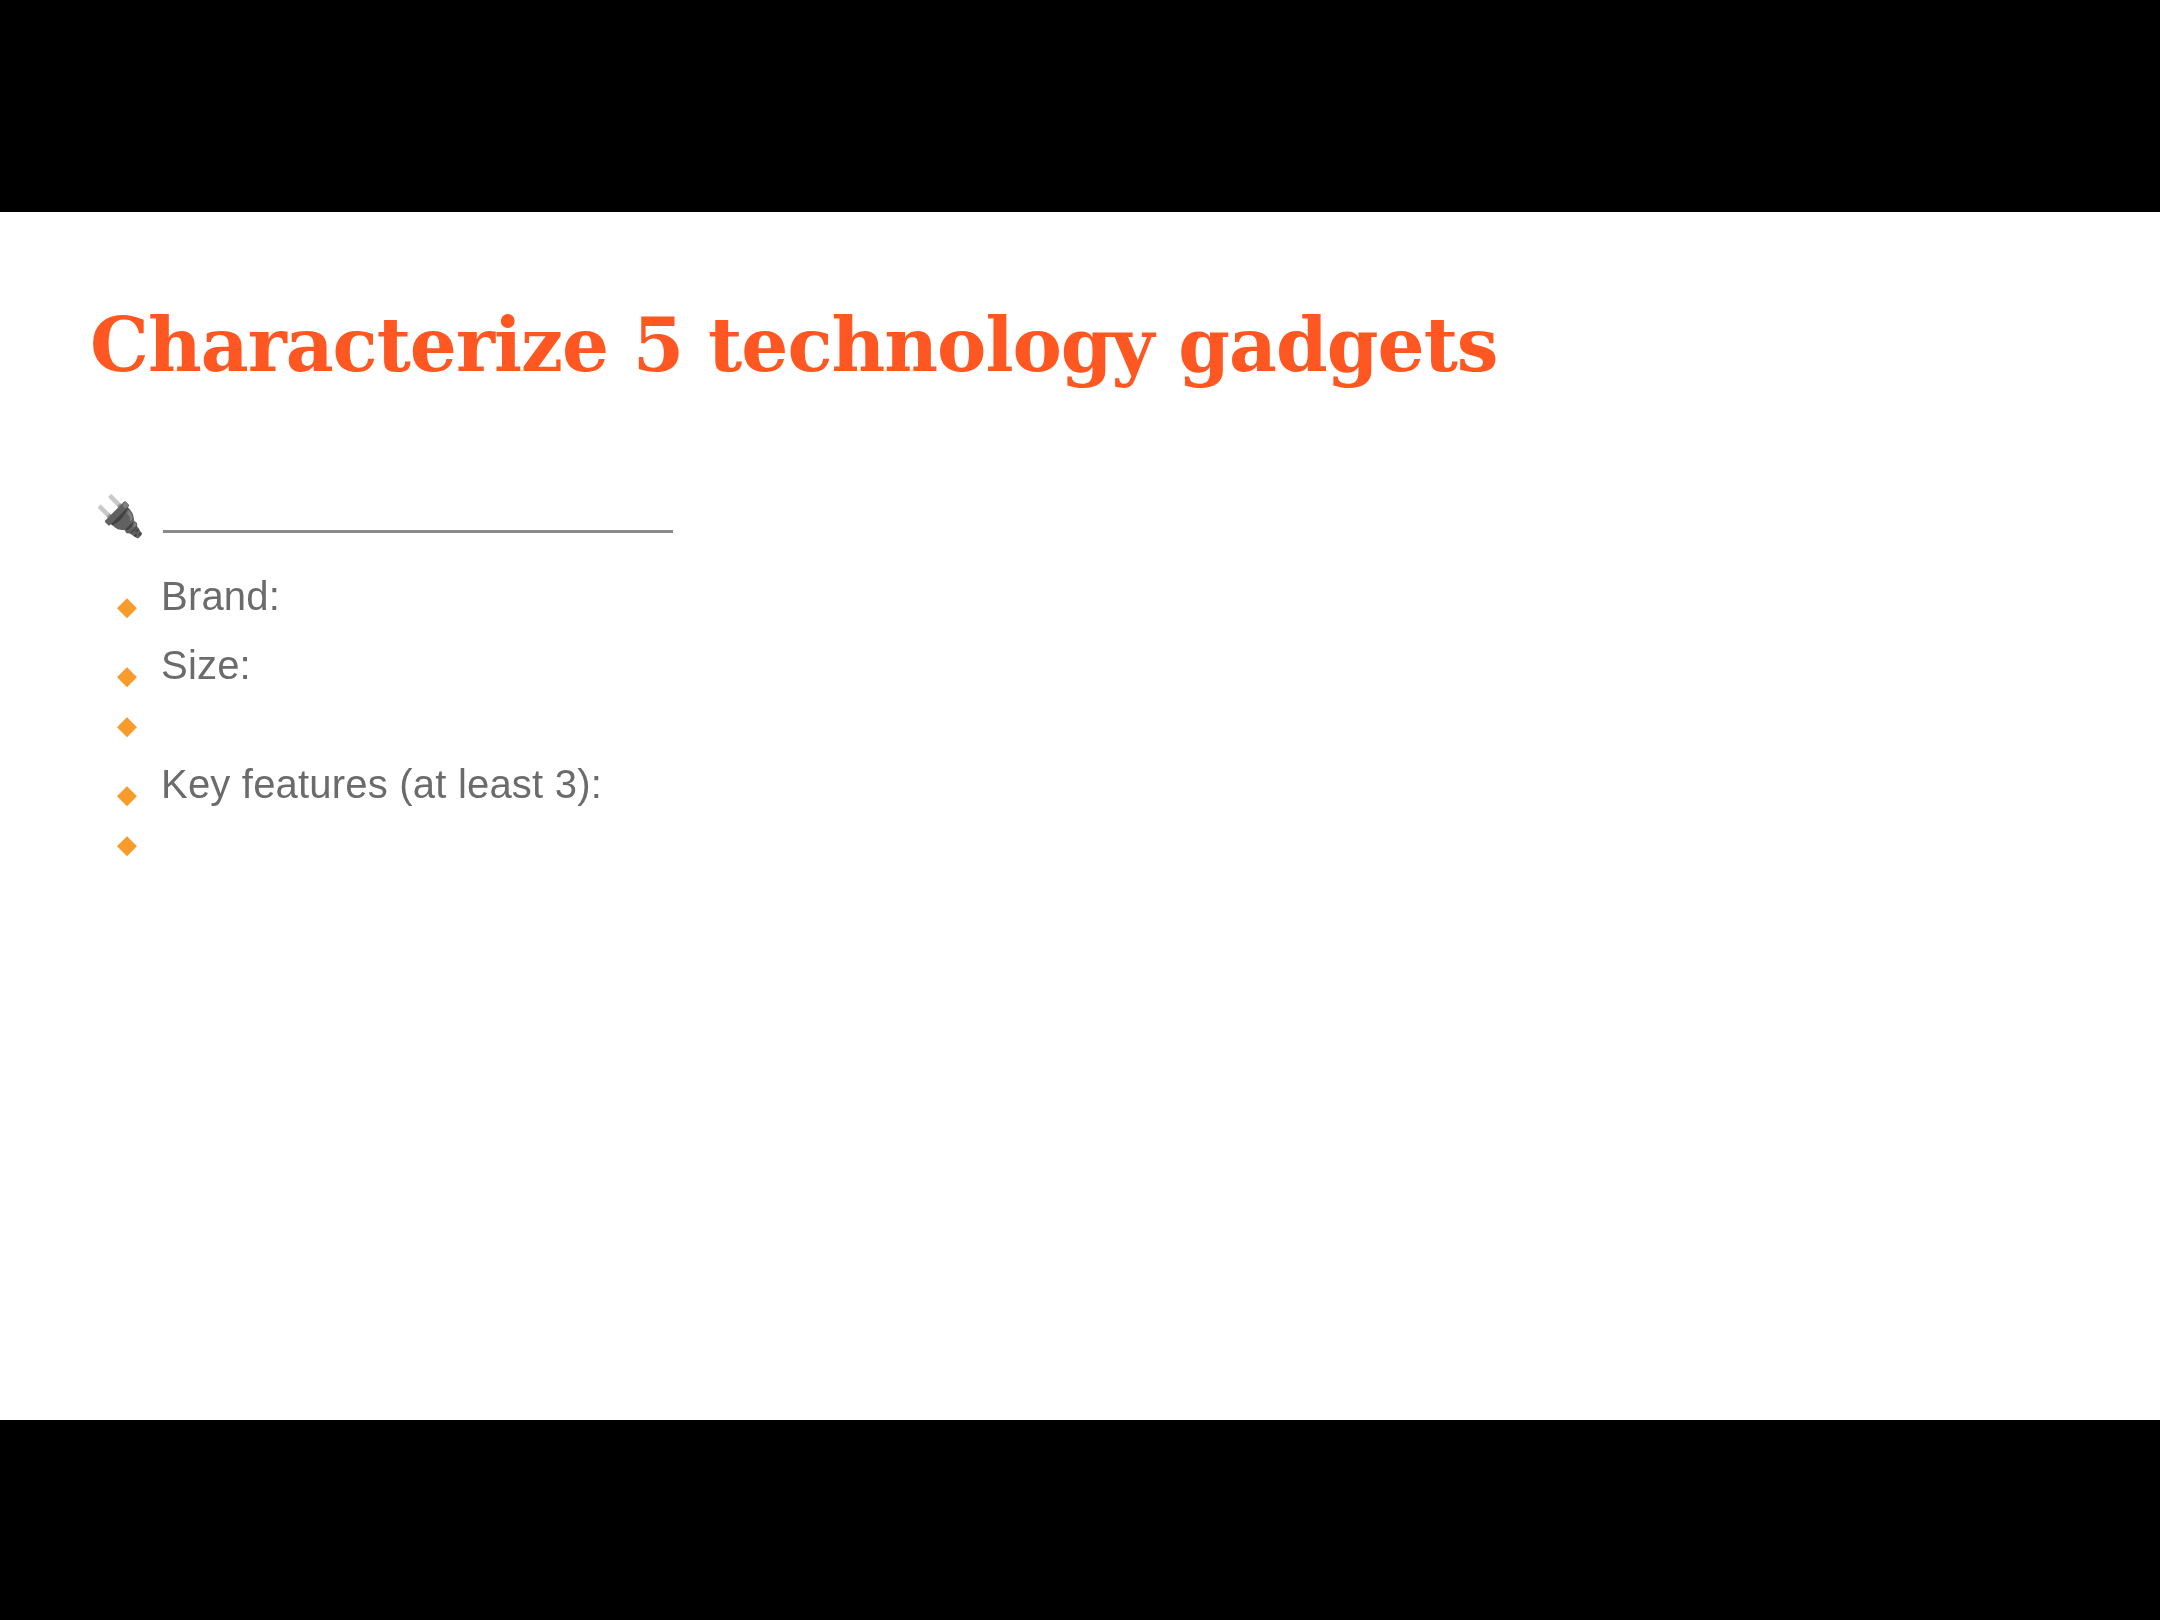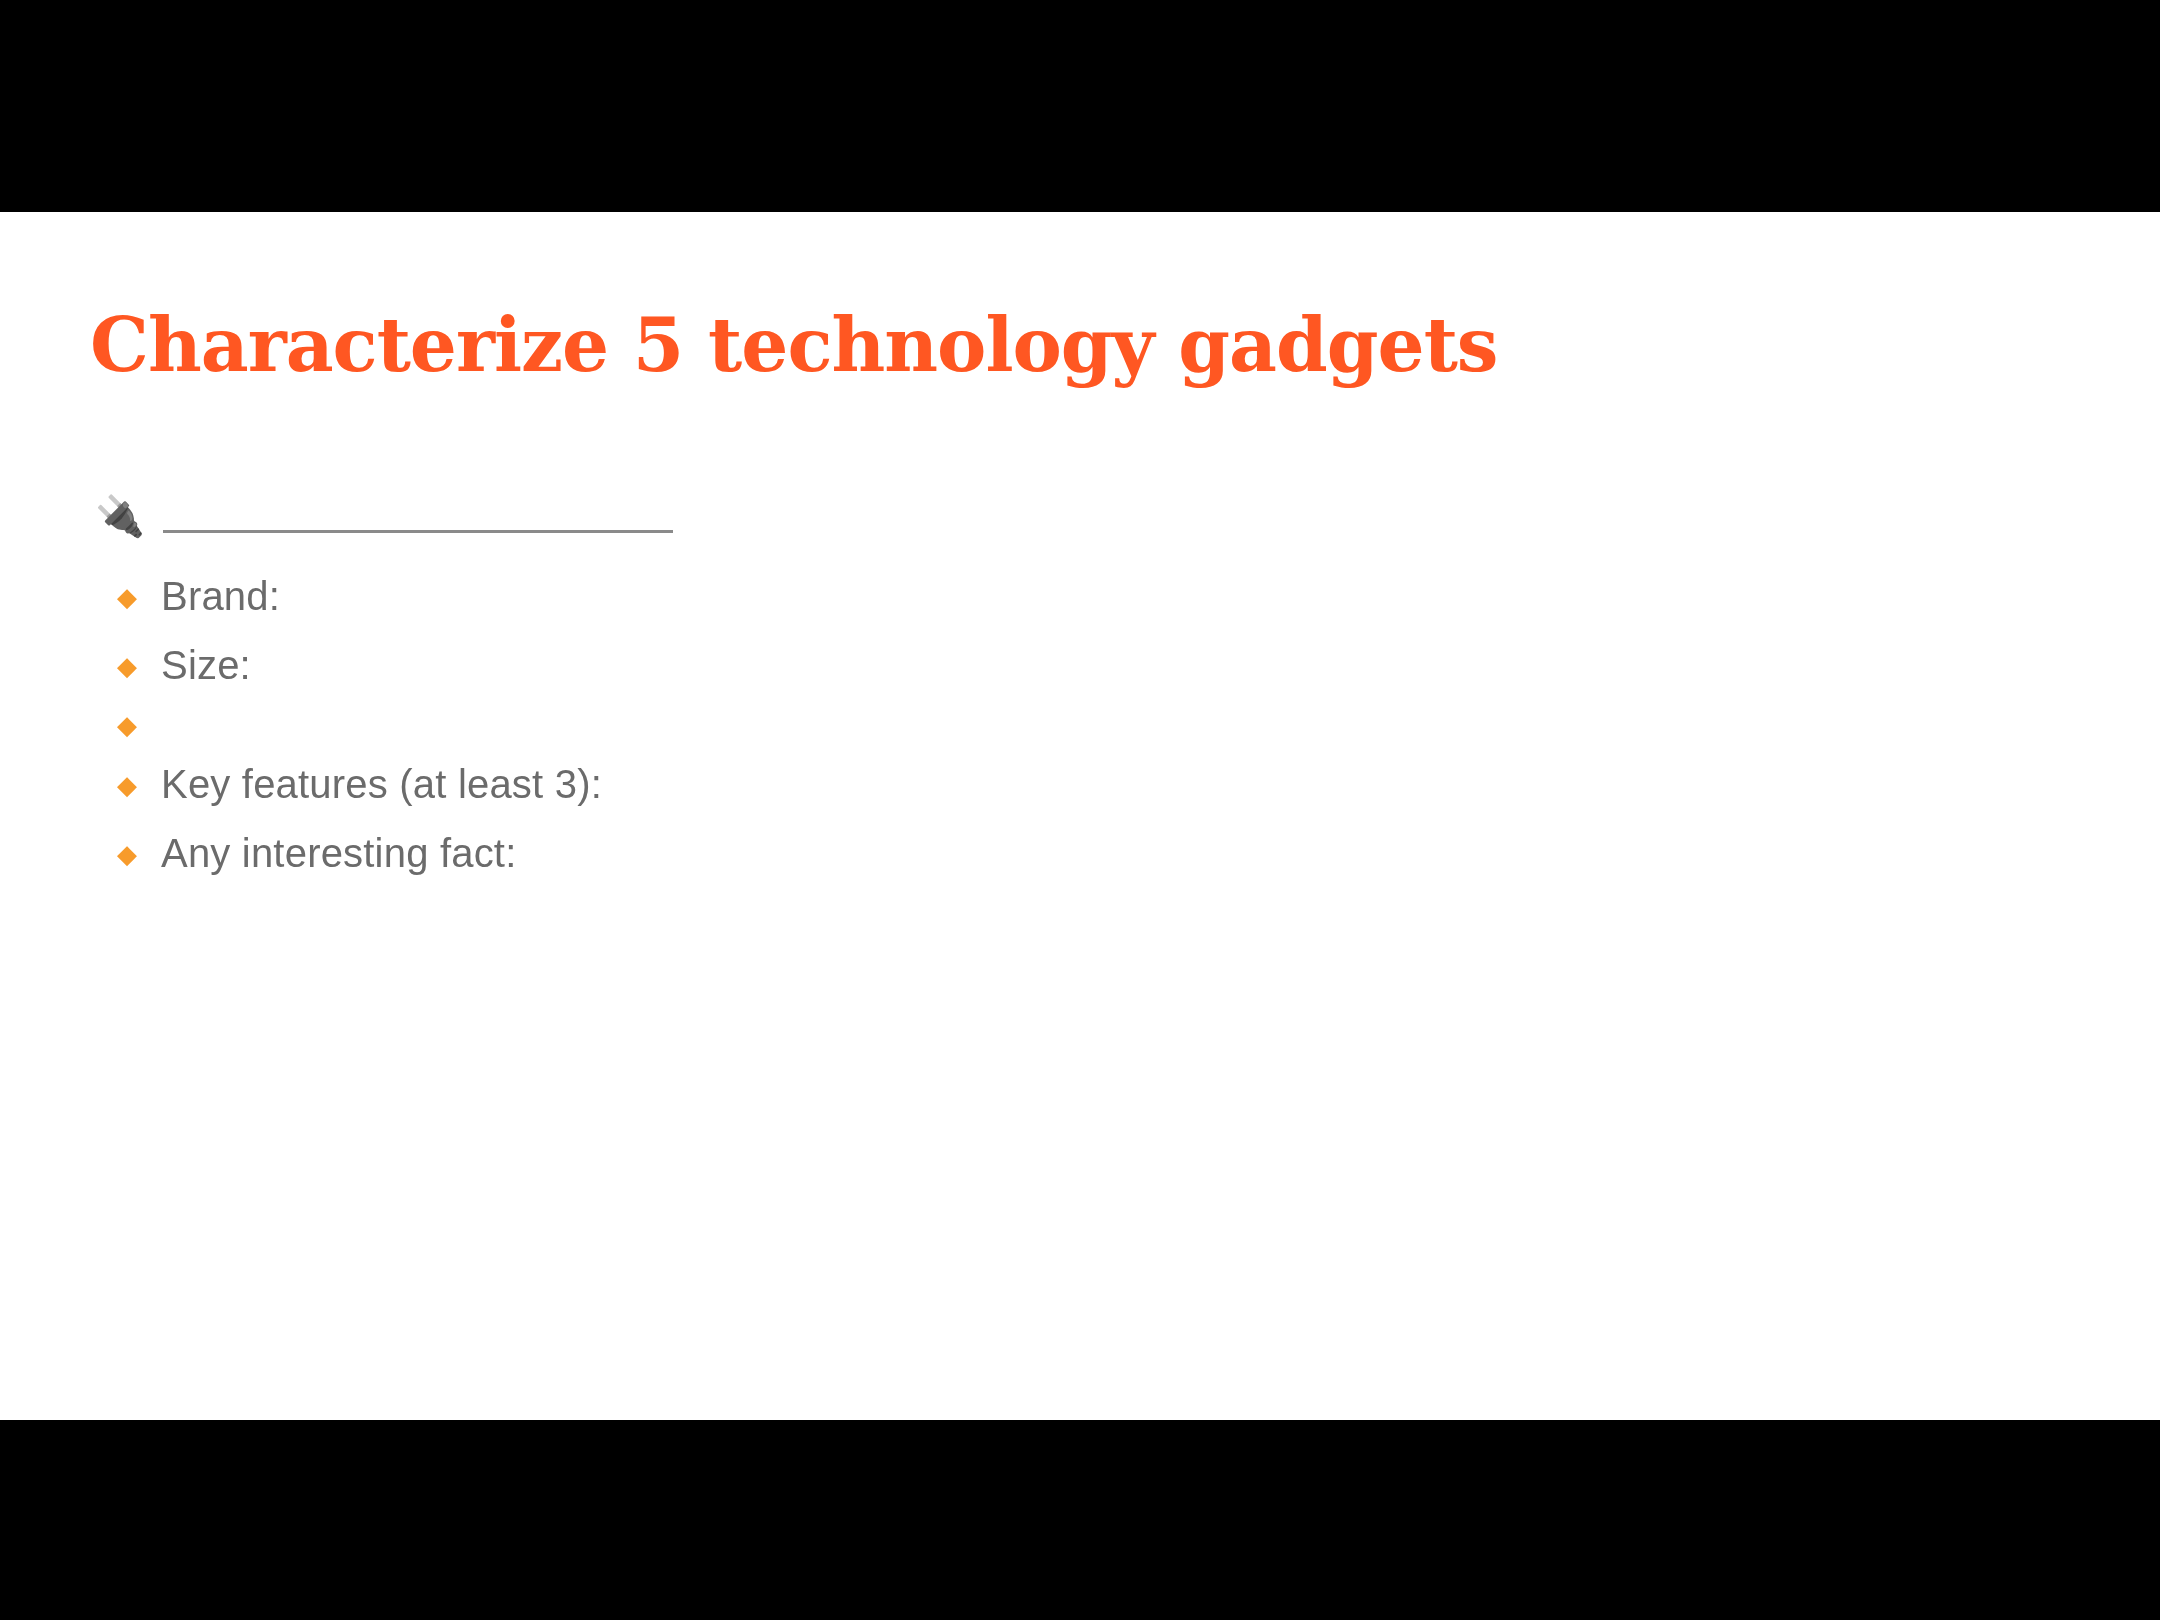--- a/index.html
+++ b/index.html
@@ -81,21 +81,21 @@
   .lead-blank {
     display: inline-block;
     border-bottom: 3px solid #8a8a8a;
     width: 510px;
     margin-left: 12px;
     vertical-align: middle;
     height: 26px;
   }
   .sub-row {
     display: flex;
-    align-items: center;
+    align-items: flex-end;
     margin-bottom: 24px;
     padding-left: 22px;
   }
   .sub-bullet {
     flex: 0 0 auto;
     width: 44px;
     color: #F79B2B;
     font-size: 26px;
     line-height: 1;
   }
@@ -144,20 +144,19 @@
 
 
       <div class="sub-row">
         <span class="sub-bullet"></span>
         <span class="sub-text">Key features (at least 3):</span>
       </div>
 
 
       <div class="sub-row">
         <span class="sub-bullet"></span>
-        <span class="sub-text">Any interesting fact:</span>
       </div>
 
     </div>
   </div>
 
   <div class="letterbox-bottom"></div>
 </div>
 
 </body></html>

